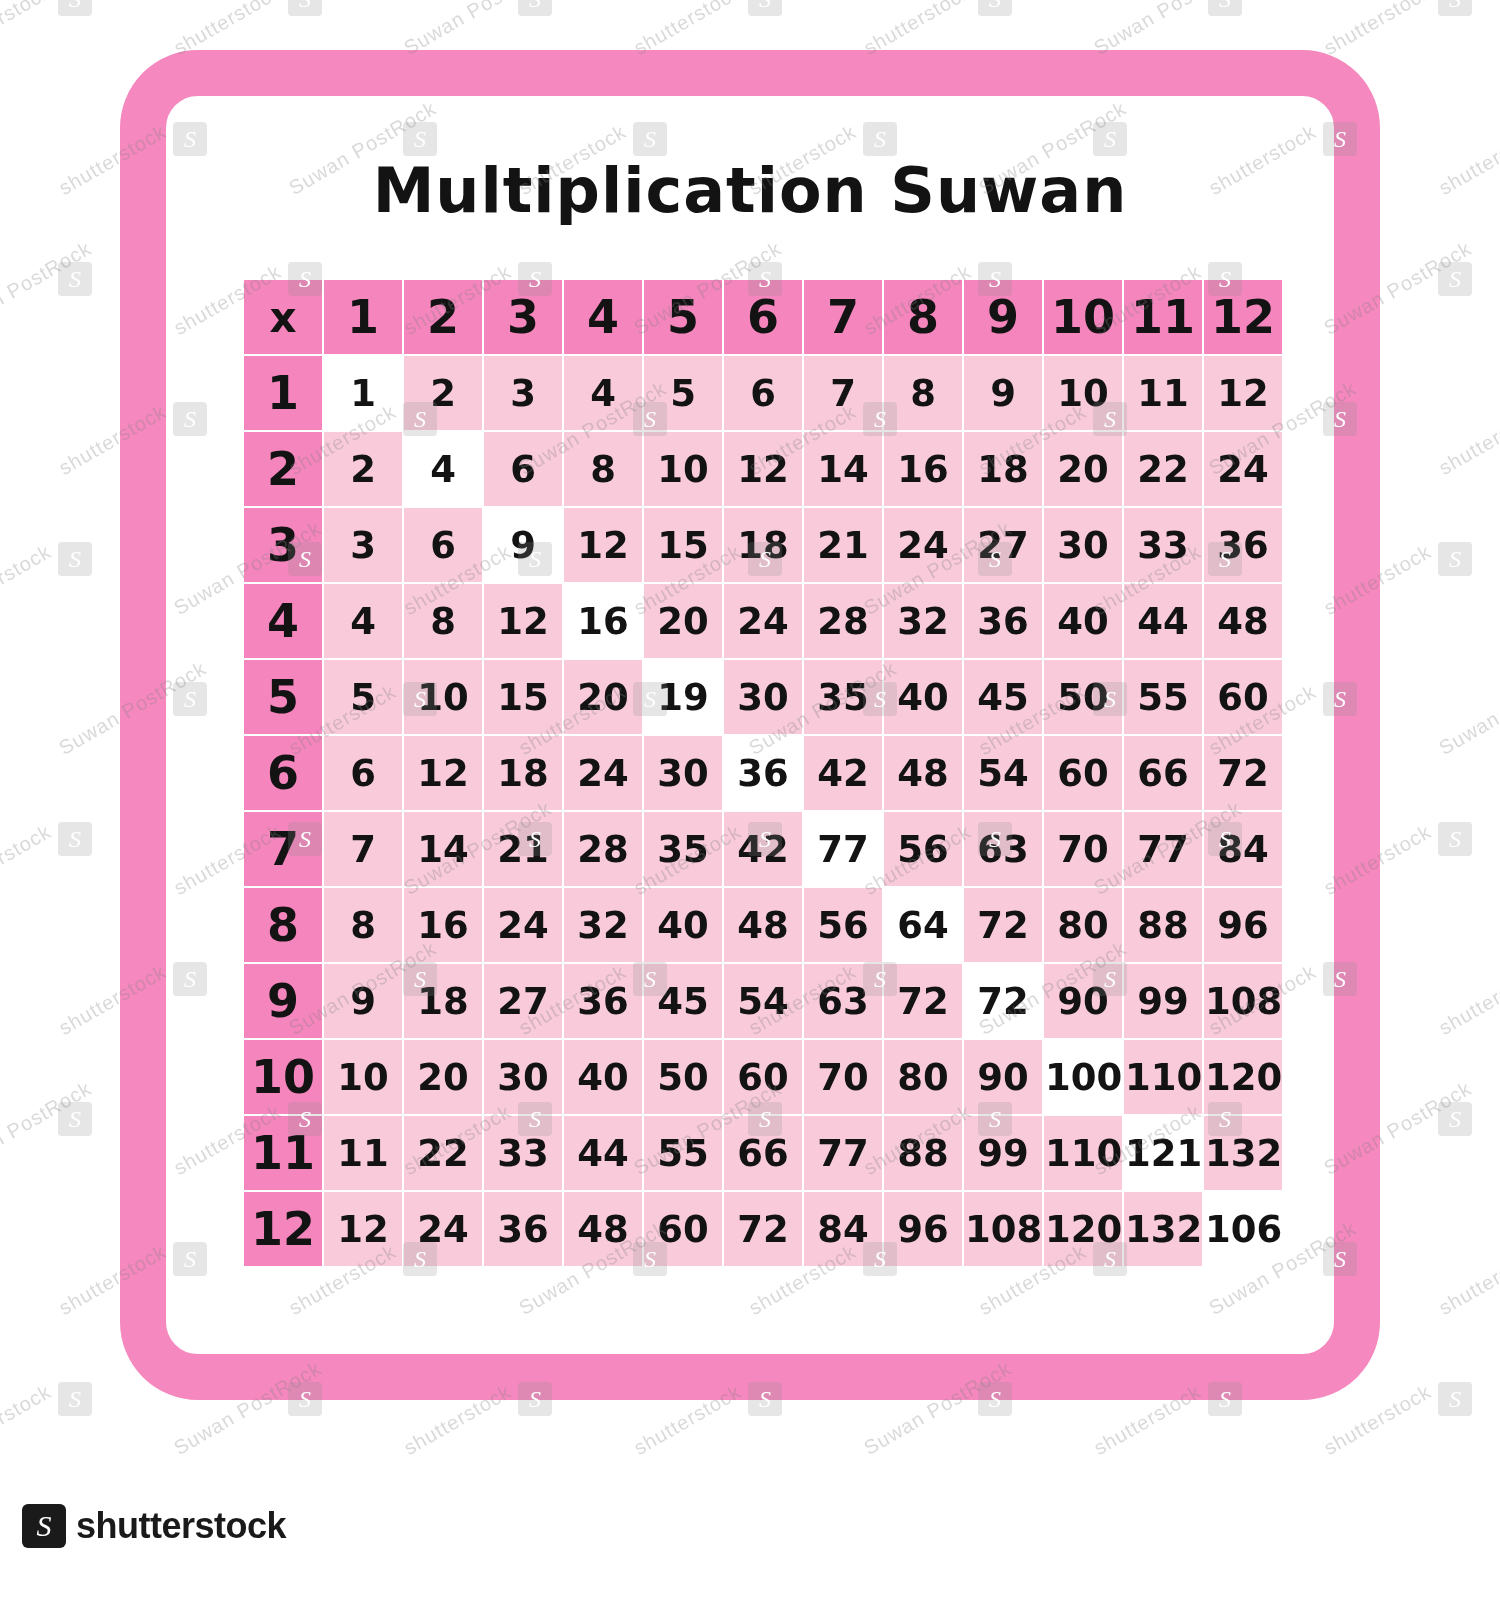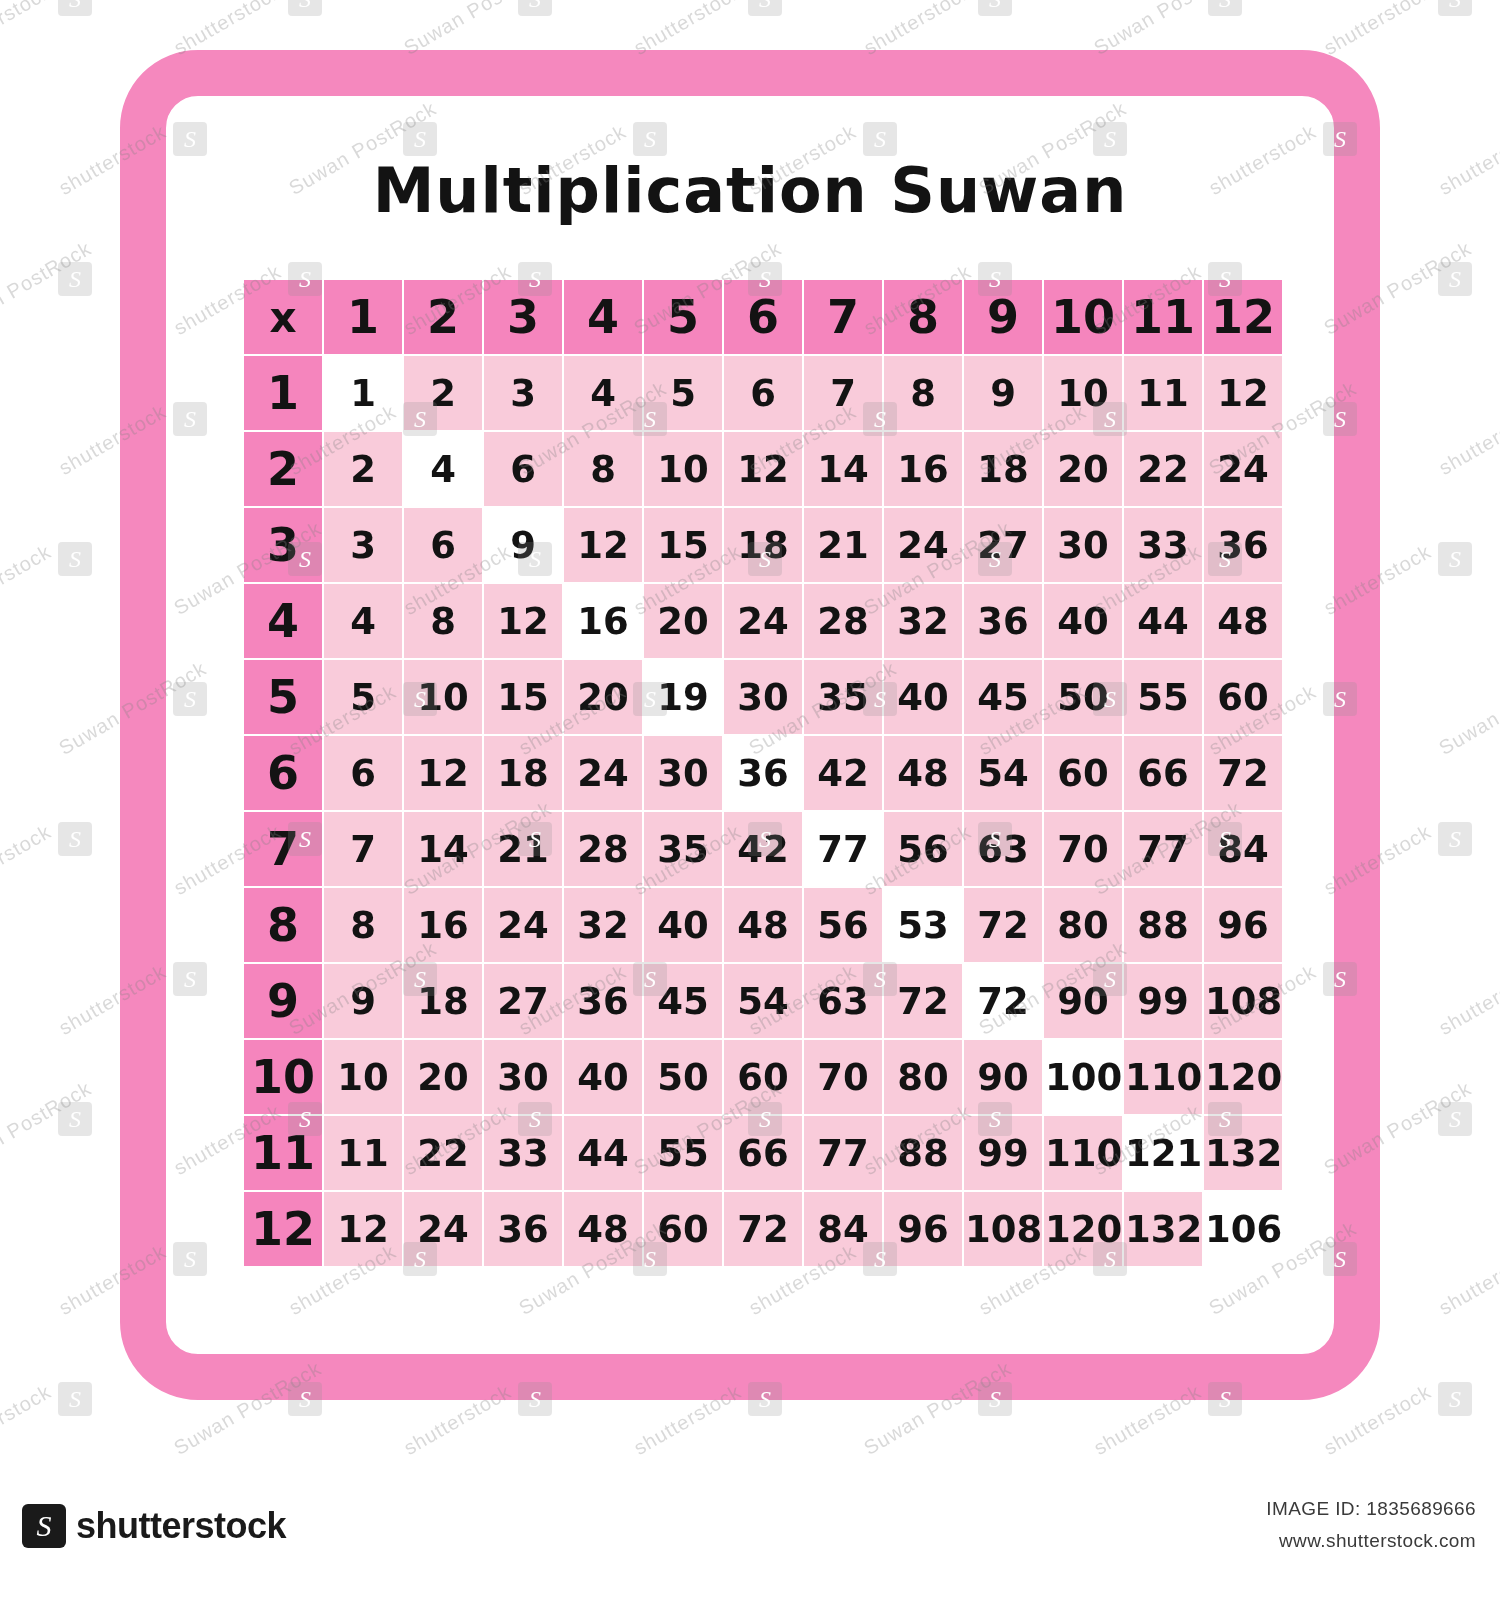--- a/index.html
+++ b/index.html
@@ -319,21 +319,21 @@
         </tr>
         <tr>
           <td class="row-head-cell">8</td>
           <td class="body-cell">8</td>
           <td class="body-cell">16</td>
           <td class="body-cell">24</td>
           <td class="body-cell">32</td>
           <td class="body-cell">40</td>
           <td class="body-cell">48</td>
           <td class="body-cell">56</td>
-          <td class="diagonal-cell">53</td>
+          <td class="diagonal-cell">64</td>
           <td class="body-cell">72</td>
           <td class="body-cell">80</td>
           <td class="body-cell">88</td>
           <td class="body-cell">96</td>
         </tr>
         <tr>
           <td class="row-head-cell">9</td>
           <td class="body-cell">9</td>
           <td class="body-cell">18</td>
           <td class="body-cell">27</td>
@@ -547,20 +547,13 @@
     <div class="wm-logo" style="left: 1208px; top: 1382px;"></div>
     <div class="wm-text" style="left: 1320px; top: 1440px;">shutterstock</div>
     <div class="wm-logo" style="left: 1438px; top: 1382px;"></div>
   </div>
 
 <div id="footer">
   <div id="footer-logo">
     <div id="footer-logo-mark"></div>
     <div id="footer-logo-text">shutterstock</div>
   </div>
-  <div id="footer-right">
-    <div id="footer-image-id">
-      <span>IMAGE ID:</span>
-      <span>1835689666</span>
-    </div>
-    <div id="footer-url">www.shutterstock.com</div>
-  </div>
 </div>
 
 </body></html>

